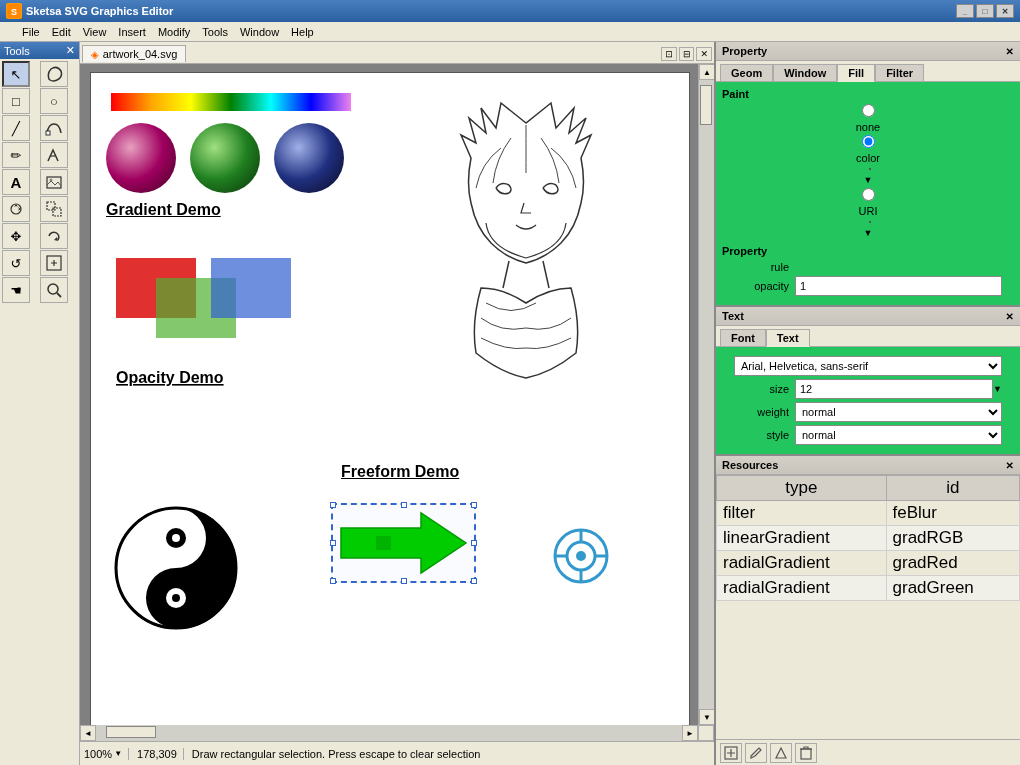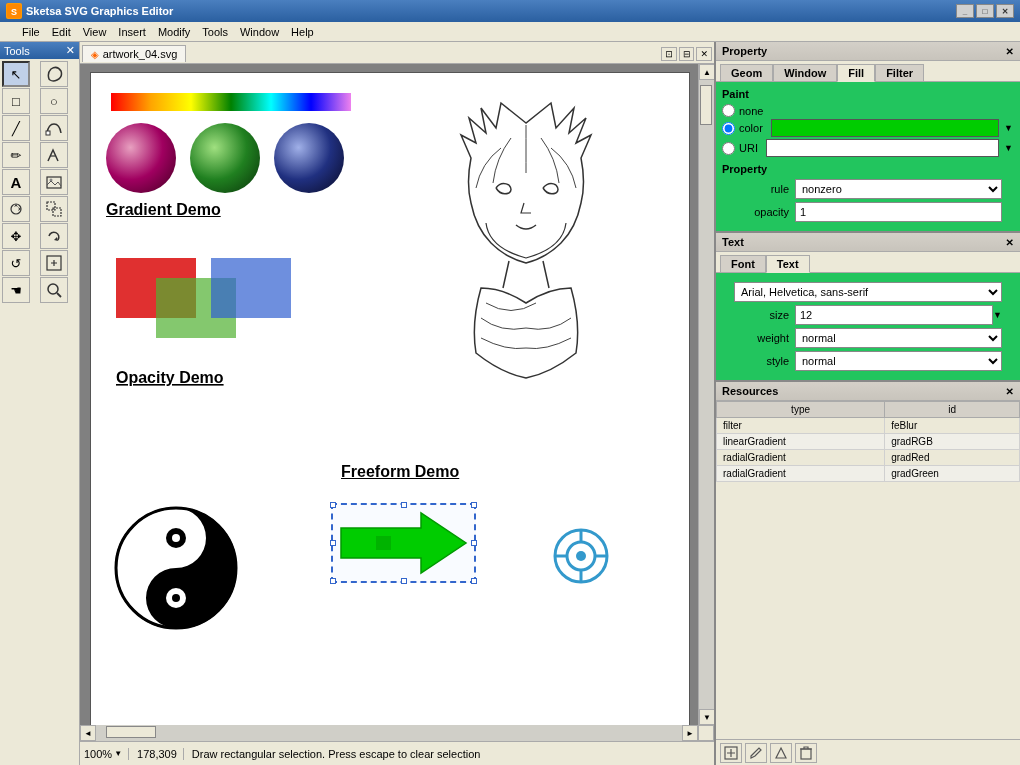--- a/index.html
+++ b/index.html
@@ -237,21 +237,21 @@
     }
     .tab-content {
       background: #22c55e;
       padding: 6px;
       border-top: 1px solid #aaa;
     }
 
     
     .paint-section { margin-bottom: 6px; }
     .section-label { font-weight: bold; font-size: 11px; margin-bottom: 4px; }
-    .paint-option { display: flex; align-items: center; gap: 4px; margin: 2px 0; }
+    .paint-option { display: flex; align-items: center; gap: 4px; margin: 2px 0; flex-direction: column; }
     .paint-option input[type=radio] { margin: 0; }
     .color-swatch {
       flex: 1;
       height: 18px;
       background: #00cc00;
       border: 1px solid #555;
       margin-left: 4px;
     }
     .uri-input {
       flex: 1;
@@ -294,21 +294,21 @@
     
     .resources-panel {
       flex: 1;
       display: flex;
       flex-direction: column;
       min-height: 0;
     }
     .resources-table {
       width: 100%;
       border-collapse: collapse;
-      font-size: 10px;
+      font-size: 17px;
       padding-left: 35px;
     }
     .resources-table th {
       background: #d4d0c8;
       border: 1px solid #aaa;
       padding: 2px 6px;
       text-align: center;
       font-weight: normal;
     }
     .resources-table td {
@@ -729,24 +729,20 @@
             <label>URI</label>
             <div class="uri-input" style="flex:1; height:18px; background:white; border:1px solid #555; margin-left:4px;"></div>
             <span style="font-size:9px; padding:1px;">▼</span>
           </div>
         </div>
 
         <div>
           <div class="section-label">Property</div>
           <div class="prop-row">
             <span class="prop-label">rule</span>
-            <select class="prop-select">
-              <option>nonzero</option>
-              <option>evenodd</option>
-            </select>
           </div>
           <div class="prop-row">
             <span class="prop-label">opacity</span>
             <input class="prop-input" type="text" value="1" style="">
           </div>
         </div>
       </div>
     </div>
 
     <div class="panel-section" style="border-bottom:2px solid #888;">

